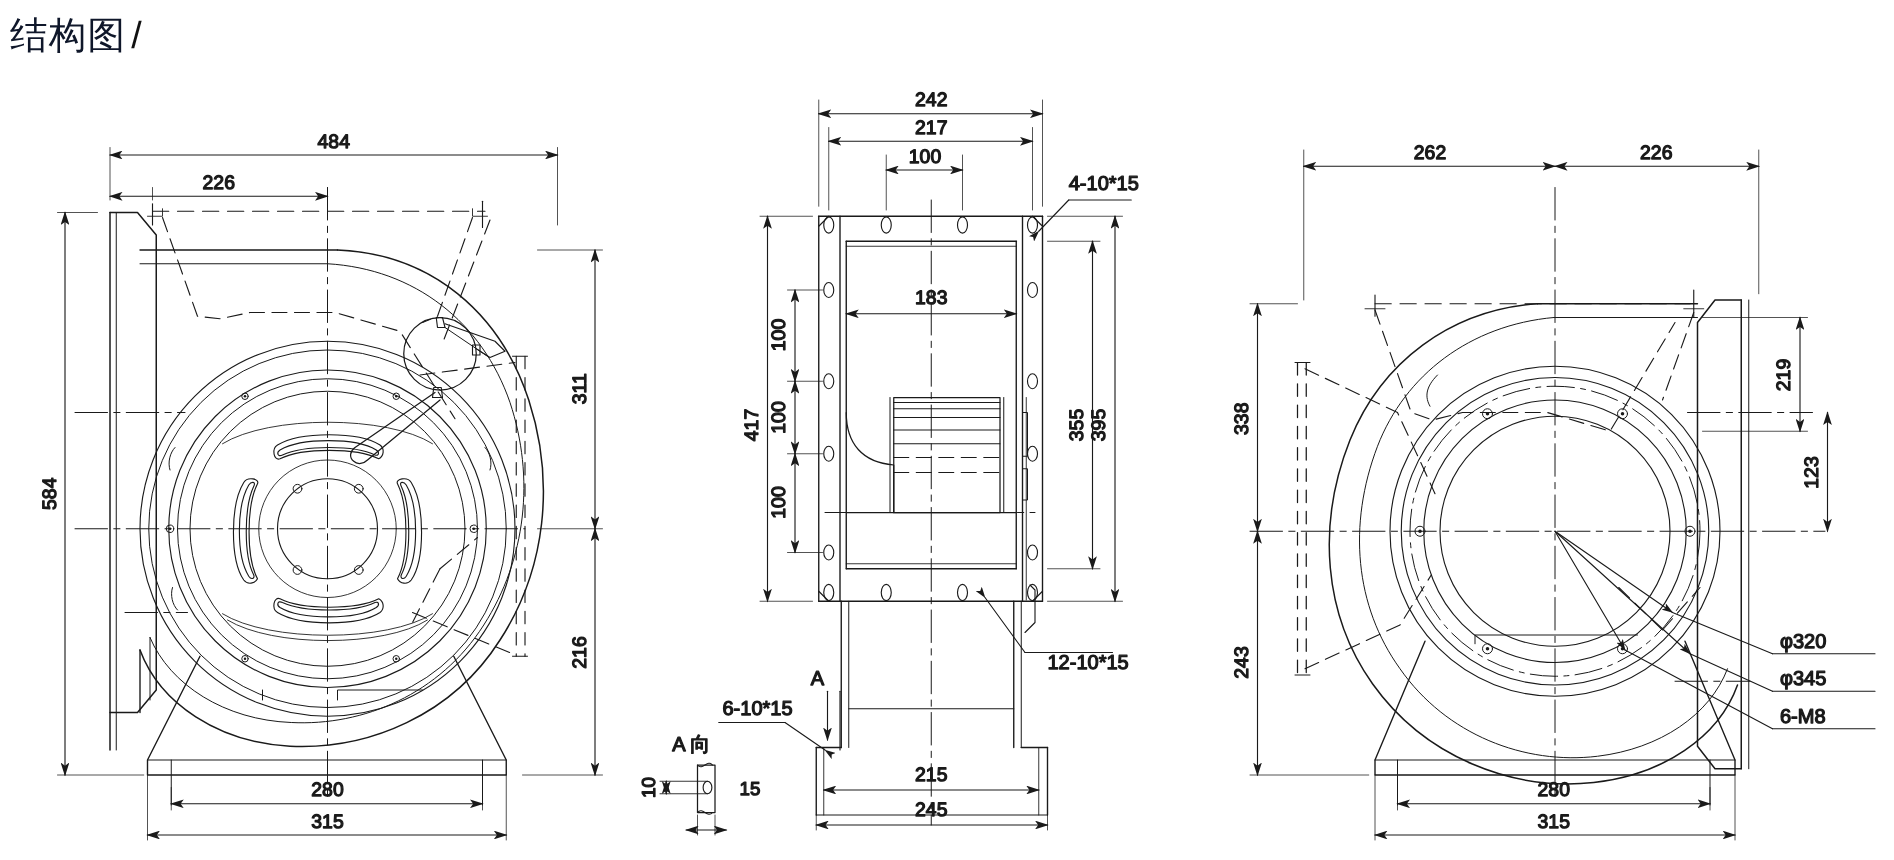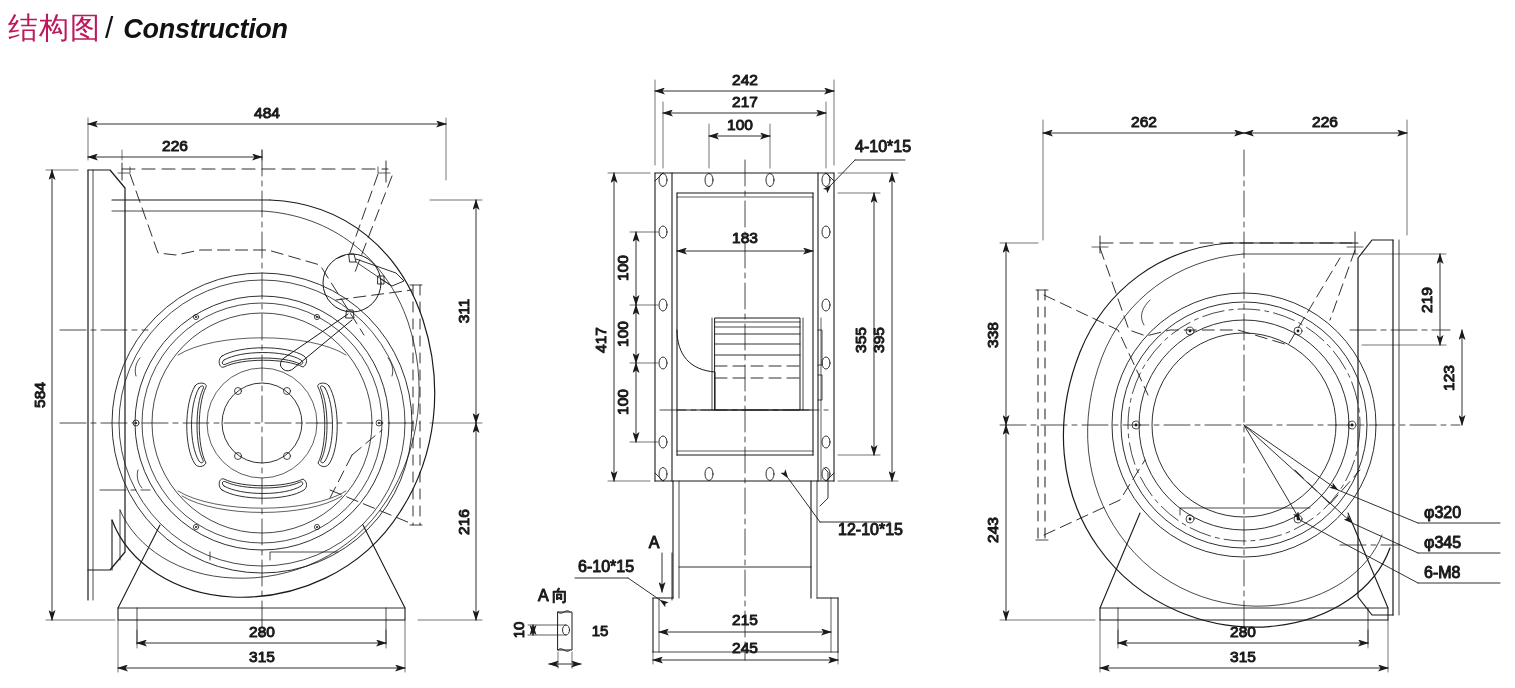--- a/index.html
+++ b/index.html
@@ -1,33 +1,32 @@
 <!DOCTYPE html>
 <html><head>
 <meta charset="utf-8">
 <style>
   html,body{margin:0;padding:0;background:#ffffff;}
   body{width:1515px;height:688px;position:relative;overflow:hidden;
        font-family:"Liberation Sans","DejaVu Sans",sans-serif;color:#1a1a1a;}
   #title-bar{position:absolute;left:8px;top:8px;display:flex;align-items:baseline;gap:2px;}
-  #title-cn{font-family:"DejaVu Sans","Liberation Sans",sans-serif;font-size:30px;font-weight:400;letter-spacing:1px;color:#be185d;}
+  #title-cn{font-family:"DejaVu Sans","Liberation Sans",sans-serif;font-size:30px;font-weight:400;letter-spacing:1px;color:#0f172a;}
   #title-sep{font-size:30px;font-weight:400;color:#111;padding:0 8px 0 2px;}
   #title-en{font-size:27px;font-weight:bold;font-style:italic;color:#111;letter-spacing:-0.3px;}
   svg{position:absolute;left:0;top:0;}
   .dimtxt{font-family:"Liberation Sans","DejaVu Sans",sans-serif;font-size:15.5px;fill:#1a1a1a;}
   .dimtxt-s{font-family:"Liberation Sans","DejaVu Sans",sans-serif;font-size:15px;fill:#1a1a1a;}
   .lbl{font-family:"Liberation Sans","DejaVu Sans",sans-serif;font-size:16px;fill:#1a1a1a;}
 </style>
 </head>
 <body>
 
 <div id="title-bar">
   <span id="title-cn">结构图</span>
   <span id="title-sep">/</span>
-  <span id="title-en">Construction</span>
 </div>
 
 <svg width="1515" height="688" viewBox="0 0 1515 688">
   <defs>
     <marker id="ah" markerWidth="11" markerHeight="7" refX="10" refY="3.5" orient="auto" markerUnits="userSpaceOnUse">
       <path d="M0,0 L11,3.5 L0,7 L2.5,3.5 Z" fill="#1a1a1a"></path>
     </marker>
     <marker id="ah2" markerWidth="11" markerHeight="7" refX="1" refY="3.5" orient="auto" markerUnits="userSpaceOnUse">
       <path d="M11,0 L0,3.5 L11,7 L8.5,3.5 Z" fill="#1a1a1a"></path>
     </marker>

